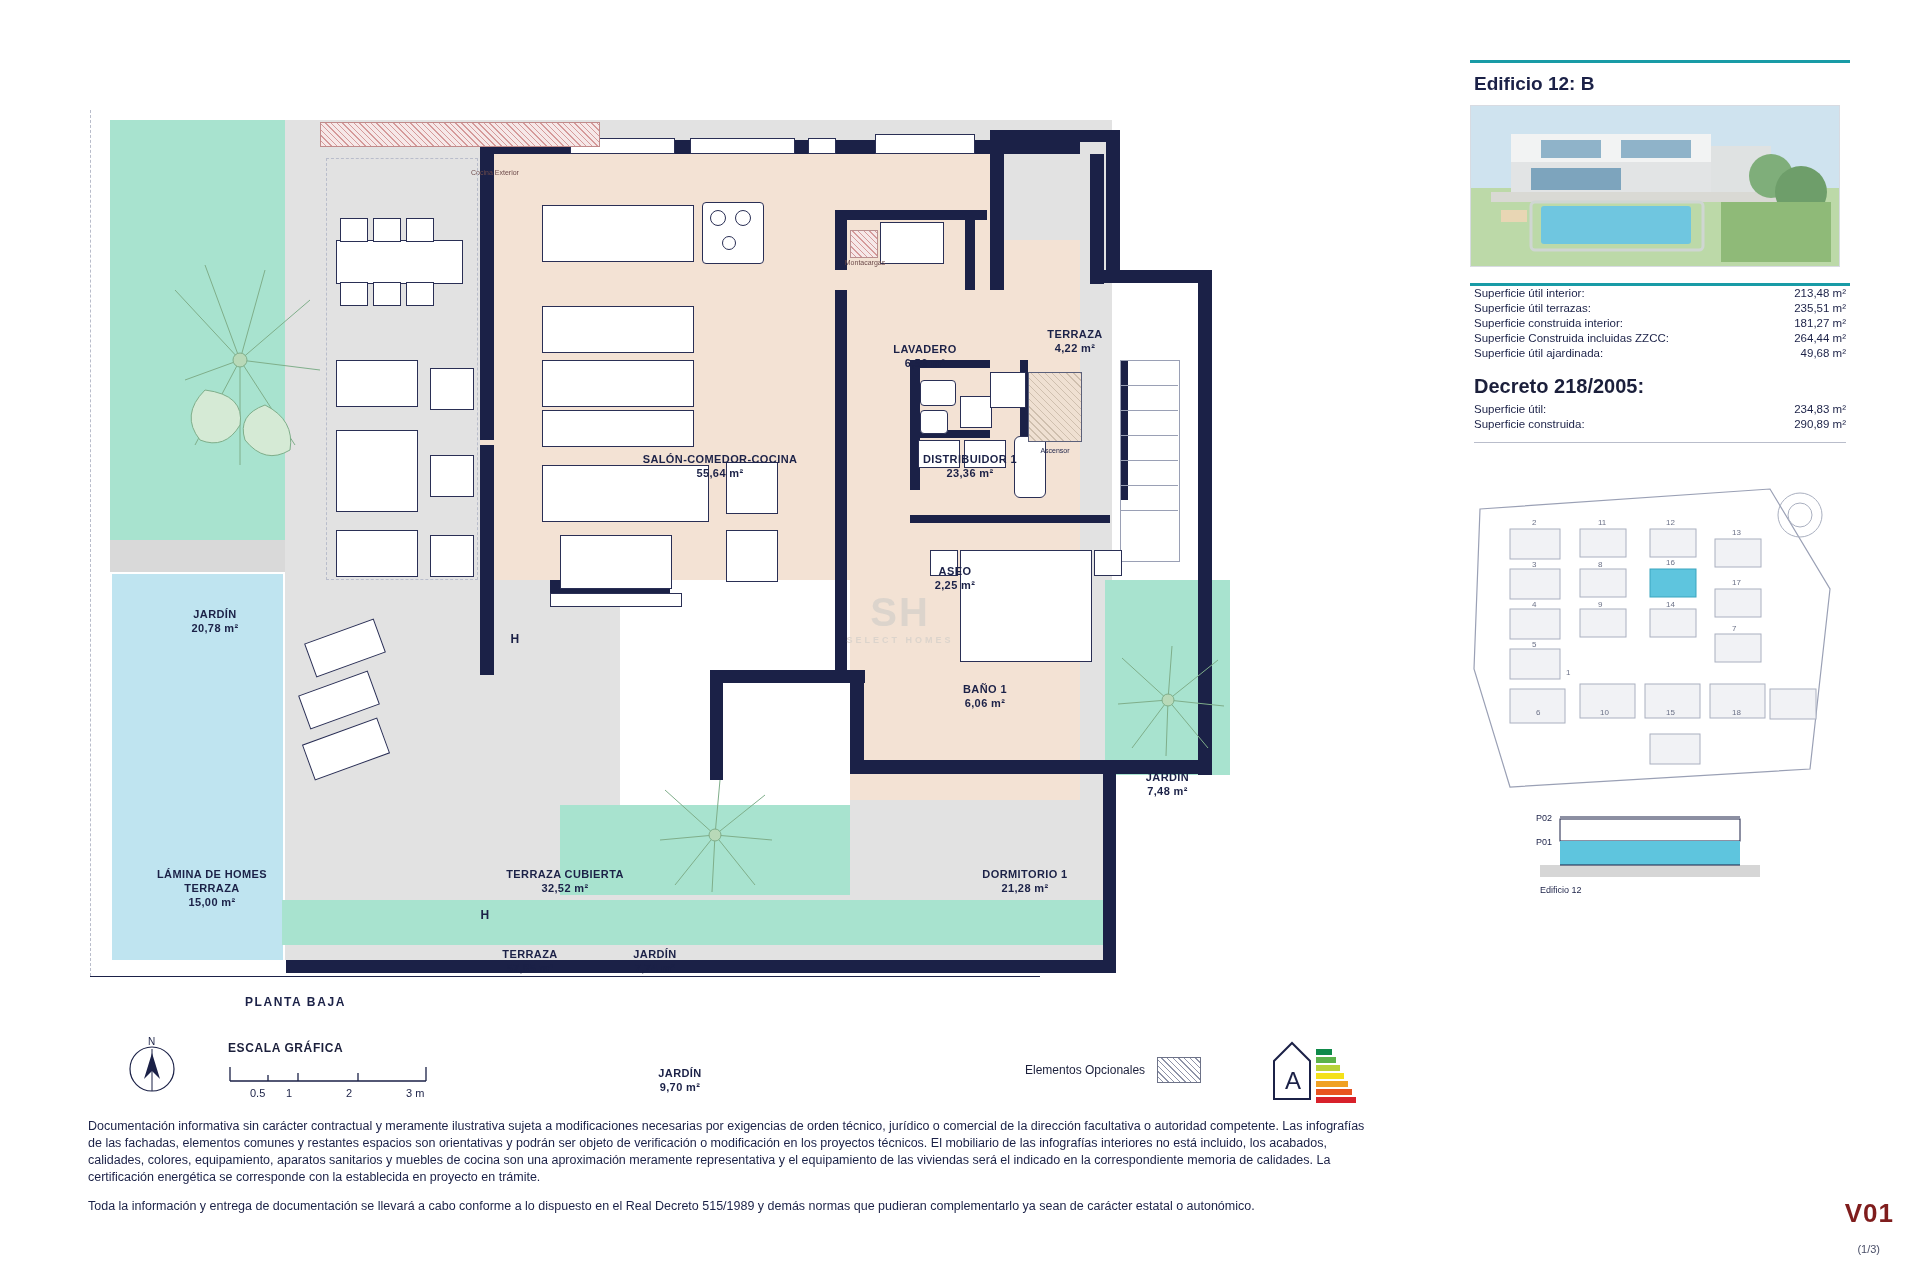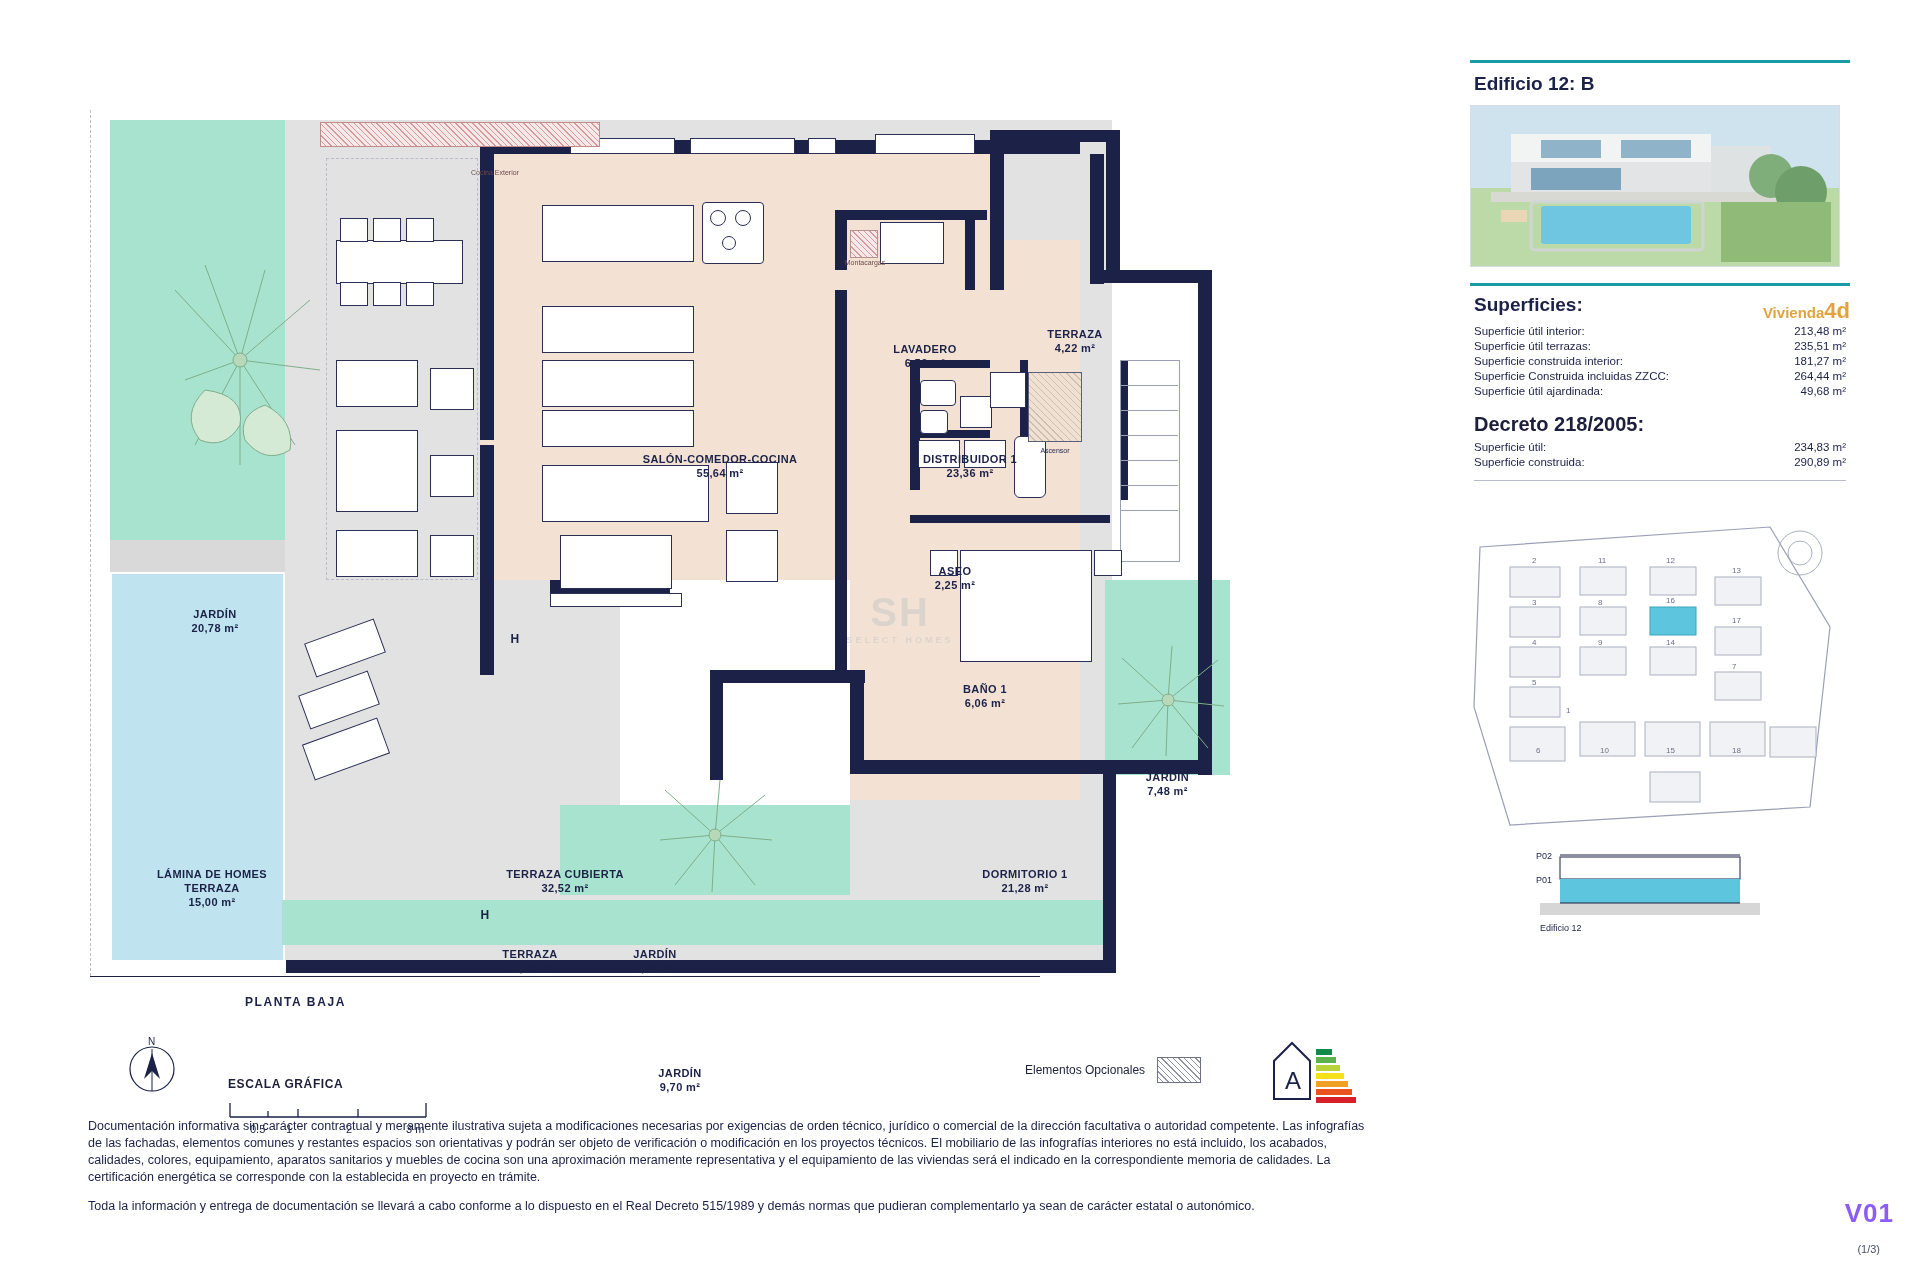--- a/index.html
+++ b/index.html
@@ -38,21 +38,21 @@
   .rule{height:3px;background:#189ba6;}
   .bld-title{font-size:19px;font-weight:700;margin:10px 0 10px 4px;color:#1b2147;}
   .render{width:368px;height:160px;border:1px solid #d8dbe2;position:relative;overflow:hidden;background:linear-gradient(#cfe6f3,#eaf4f9);}
   .sup-title{font-size:19px;font-weight:700;color:#1b2147;margin:8px 0 6px 4px;display:inline-block;}
   .viv{float:right;font-size:15px;color:#e0a33f;font-weight:700;margin-top:12px;}
   .viv b{font-size:22px;}
   .row{display:flex;justify-content:space-between;font-size:11.5px;line-height:15px;padding:0 4px;color:#1b2147;}
   .dec-title{font-size:20px;font-weight:700;margin:14px 0 4px 4px;}
   .sitemap{width:368px;height:330px;border:0;position:relative;margin-top:26px;}
   .secblock{margin-top:2px;width:300px;height:80px;position:relative;left:60px;}
-  .v01{position:absolute;right:26px;top:1198px;font-size:26px;color:#8b5cf6;font-weight:700;letter-spacing:1px;}
+  .v01{position:absolute;right:26px;top:1198px;font-size:26px;color:#7f1d1d;font-weight:700;letter-spacing:1px;}
   .pg{position:absolute;right:40px;top:1243px;font-size:11px;color:#4a4f68;}
 
   
   .legend{position:absolute;left:120px;top:1025px;width:1320px;height:80px;}
   .discl{position:absolute;left:88px;top:1118px;width:1290px;font-size:12.5px;line-height:17px;color:#1b2147;}
   .discl p{margin:0 0 12px 0;}
   .scale-txt{font-size:12px;letter-spacing:.6px;font-weight:700;}
   .opt-txt{font-size:12px;}
   .hatch{width:42px;height:24px;border:1px solid #6d7288;background:repeating-linear-gradient(45deg,#ffffff 0 3px,#8e93a8 3px 4px);}
   .wm{position:absolute;left:800px;top:590px;width:200px;text-align:center;color:#d8d2cb;font-size:40px;font-weight:700;letter-spacing:2px;opacity:.85;}
@@ -291,21 +291,21 @@
 
   <div class="legend">
 
     <svg style="position:absolute;left:0;top:8px;width:64px;height:64px;" viewBox="0 0 64 64">
       <circle cx="32" cy="36" r="22" fill="none" stroke="#1b2147" stroke-width="1.2"></circle>
       <path d="M32 16 L32 58" stroke="#1b2147" stroke-width="1"></path>
       <path d="M24 46 L32 20 L40 46 L32 38 Z" fill="#1b2147"></path>
       <text x="28" y="12" font-size="10" fill="#1b2147" font-family="Liberation Sans">N</text>
     </svg>
 
-    <div style="position:absolute;left:108px;top:16px;margin-top:36px;">
+    <div style="position:absolute;left:108px;top:16px;">
       <div class="scale-txt">ESCALA GRÁFICA</div>
       <svg style="width:200px;height:28px;margin-top:6px;" viewBox="0 0 200 28">
         <path d="M2 6 L2 20 M2 20 L198 20 M198 6 L198 20 M40 14 L40 20 M70 12 L70 20 M130 12 L130 20" stroke="#1b2147" stroke-width="1.3" fill="none"></path>
       </svg>
       <div style="position:relative;width:215px;height:14px;font-size:11px;color:#1b2147;">
         <span style="position:absolute;left:22px;top:-6px;">0.5</span>
         <span style="position:absolute;left:58px;top:-6px;">1</span>
         <span style="position:absolute;left:118px;top:-6px;">2</span>
         <span style="position:absolute;left:178px;top:-6px;">3 m</span>
       </div>
@@ -351,26 +351,20 @@
       <rect x="20" y="86" width="300" height="10" fill="#d9d9d4"></rect>
       <rect x="70" y="100" width="150" height="38" rx="3" fill="#6fc6e0"></rect>
       <rect x="60" y="96" width="172" height="48" rx="4" fill="none" stroke="#cfd6d2" stroke-width="3"></rect>
       <circle cx="300" cy="70" r="22" fill="#7fae7a"></circle>
       <circle cx="330" cy="86" r="26" fill="#6e9e6a"></circle>
       <rect x="250" y="96" width="110" height="60" fill="#8fba78"></rect>
       <rect x="30" y="104" width="26" height="12" fill="#e8d6b4"></rect>
     </svg>
 
     <div class="rule" style="margin-top:12px;"></div>
-    <div style="overflow:hidden;">
-      <span class="sup-title">Superficies:</span>
-      <span class="viv">
-        <span>Vivienda</span><b>4d</b>
-      </span>
-    </div>
 
     <div>
       <div class="row">
           <span>Superficie útil interior:</span>
           <span>213,48 m²</span>
         </div>
       <div class="row">
           <span>Superficie útil terrazas:</span>
           <span>235,51 m²</span>
         </div>

